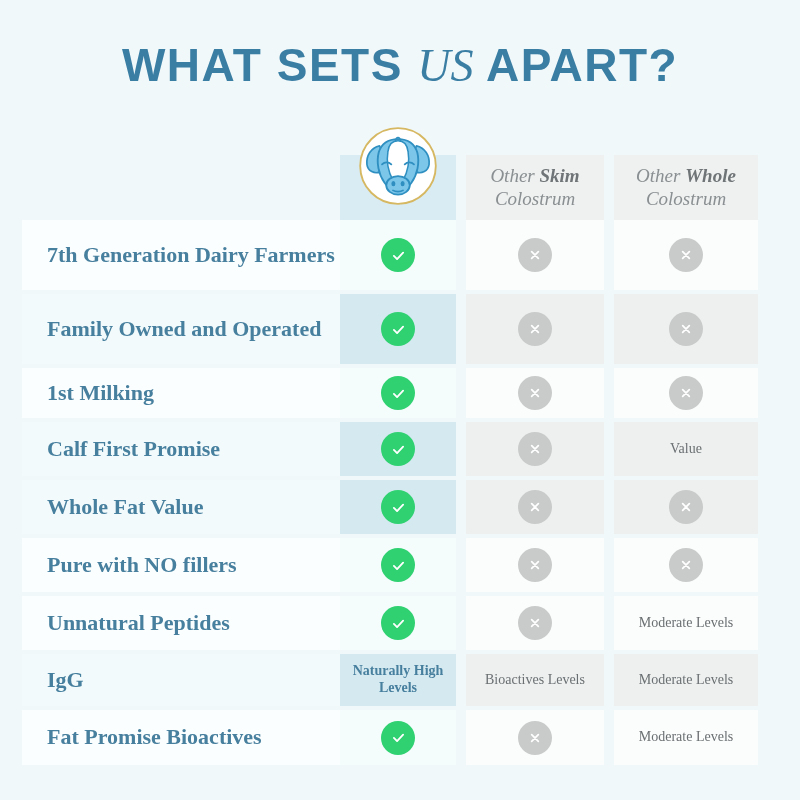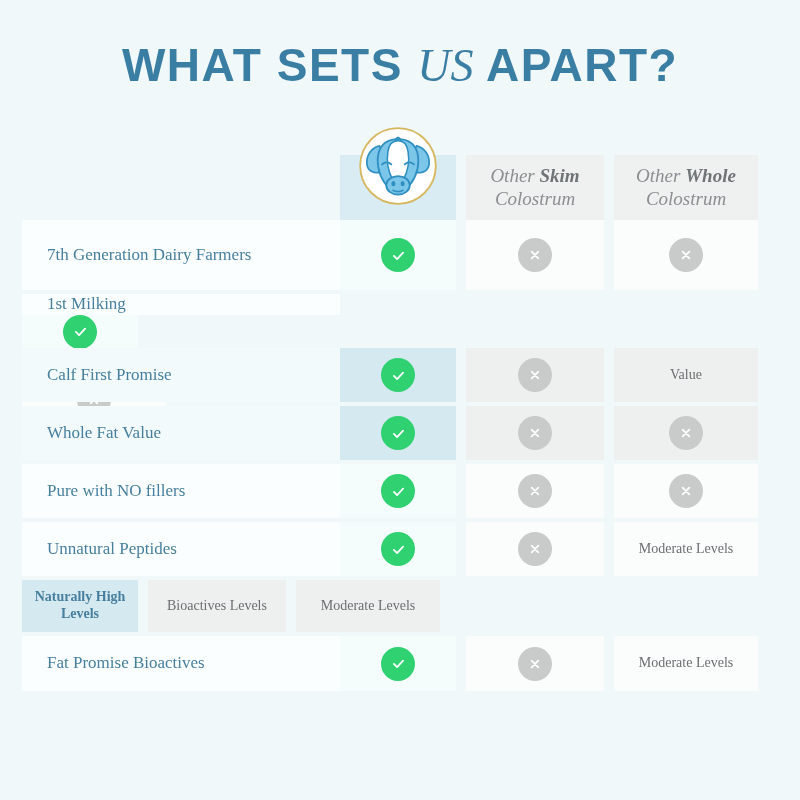--- a/index.html
+++ b/index.html
@@ -99,22 +99,22 @@
     left: 50%;
     transform: translateX(-50%);
     bottom: 12px;
     width: 84px;
     height: 84px;
   }
 
   
   .body-row .c-label {
     font-family: "Liberation Serif", serif;
-    font-weight: 400;
-    font-size: 17px;
+    font-weight: 700;
+    font-size: 22px;
     color: #477f9e;
     line-height: 1.22;
     text-align: center;
   }
 
   
   .shade-odd  .c-label { background: #fbfefe; }
   .shade-odd  .c-brand { background: #f4fcfc; }
   .shade-odd  .c-skim,
   .shade-odd  .c-whole { background: #fbfcfc; }
@@ -216,21 +216,49 @@
         </div>
         <div class="cell c-sp2"></div>
         <div class="cell c-whole">
           <span class="icon-x">
             <svg viewBox="0 0 24 24" width="16" height="16">
               <path d="M7 7 L17 17 M17 7 L7 17" fill="none" stroke="#ffffff" stroke-width="2.6" stroke-linecap="round"></path>
             </svg>
           </span>
         </div>
       </div>
-      <div class="row body-row shade-odd" style="height: 50px; margin-bottom: 4px; flex-direction: column;">
+      <div class="row body-row shade-even" style="height: 70px; margin-bottom: 4px;">
+        <div class="cell c-label">
+          <span>Family Owned and Operated</span>
+        </div>
+        <div class="cell c-brand">
+          <span class="icon-check">
+            <svg viewBox="0 0 24 24" width="17" height="17">
+              <path d="M5.5 12.6 L10 17 L18.5 8" fill="none" stroke="#ffffff" stroke-width="2.6" stroke-linecap="round" stroke-linejoin="round"></path>
+            </svg>
+          </span>
+        </div>
+        <div class="cell c-sp1"></div>
+        <div class="cell c-skim">
+          <span class="icon-x">
+            <svg viewBox="0 0 24 24" width="16" height="16">
+              <path d="M7 7 L17 17 M17 7 L7 17" fill="none" stroke="#ffffff" stroke-width="2.6" stroke-linecap="round"></path>
+            </svg>
+          </span>
+        </div>
+        <div class="cell c-sp2"></div>
+        <div class="cell c-whole">
+          <span class="icon-x">
+            <svg viewBox="0 0 24 24" width="16" height="16">
+              <path d="M7 7 L17 17 M17 7 L7 17" fill="none" stroke="#ffffff" stroke-width="2.6" stroke-linecap="round"></path>
+            </svg>
+          </span>
+        </div>
+      </div>
+      <div class="row body-row shade-odd" style="height: 50px; margin-bottom: 4px;">
         <div class="cell c-label">
           <span>1st Milking</span>
         </div>
         <div class="cell c-brand">
           <span class="icon-check">
             <svg viewBox="0 0 24 24" width="17" height="17">
               <path d="M5.5 12.6 L10 17 L18.5 8" fill="none" stroke="#ffffff" stroke-width="2.6" stroke-linecap="round" stroke-linejoin="round"></path>
             </svg>
           </span>
         </div>
@@ -349,20 +377,23 @@
               <path d="M7 7 L17 17 M17 7 L7 17" fill="none" stroke="#ffffff" stroke-width="2.6" stroke-linecap="round"></path>
             </svg>
           </span>
         </div>
         <div class="cell c-sp2"></div>
         <div class="cell c-whole">
           <span class="val-text">Moderate Levels</span>
         </div>
       </div>
       <div class="row body-row shade-even" style="height: 52px; margin-bottom: 4px;">
+        <div class="cell c-label">
+          <span>IgG</span>
+        </div>
         <div class="cell c-brand">
           <span class="val-text brandish">Naturally High Levels</span>
         </div>
         <div class="cell c-sp1"></div>
         <div class="cell c-skim">
           <span class="val-text">Bioactives Levels</span>
         </div>
         <div class="cell c-sp2"></div>
         <div class="cell c-whole">
           <span class="val-text">Moderate Levels</span>

